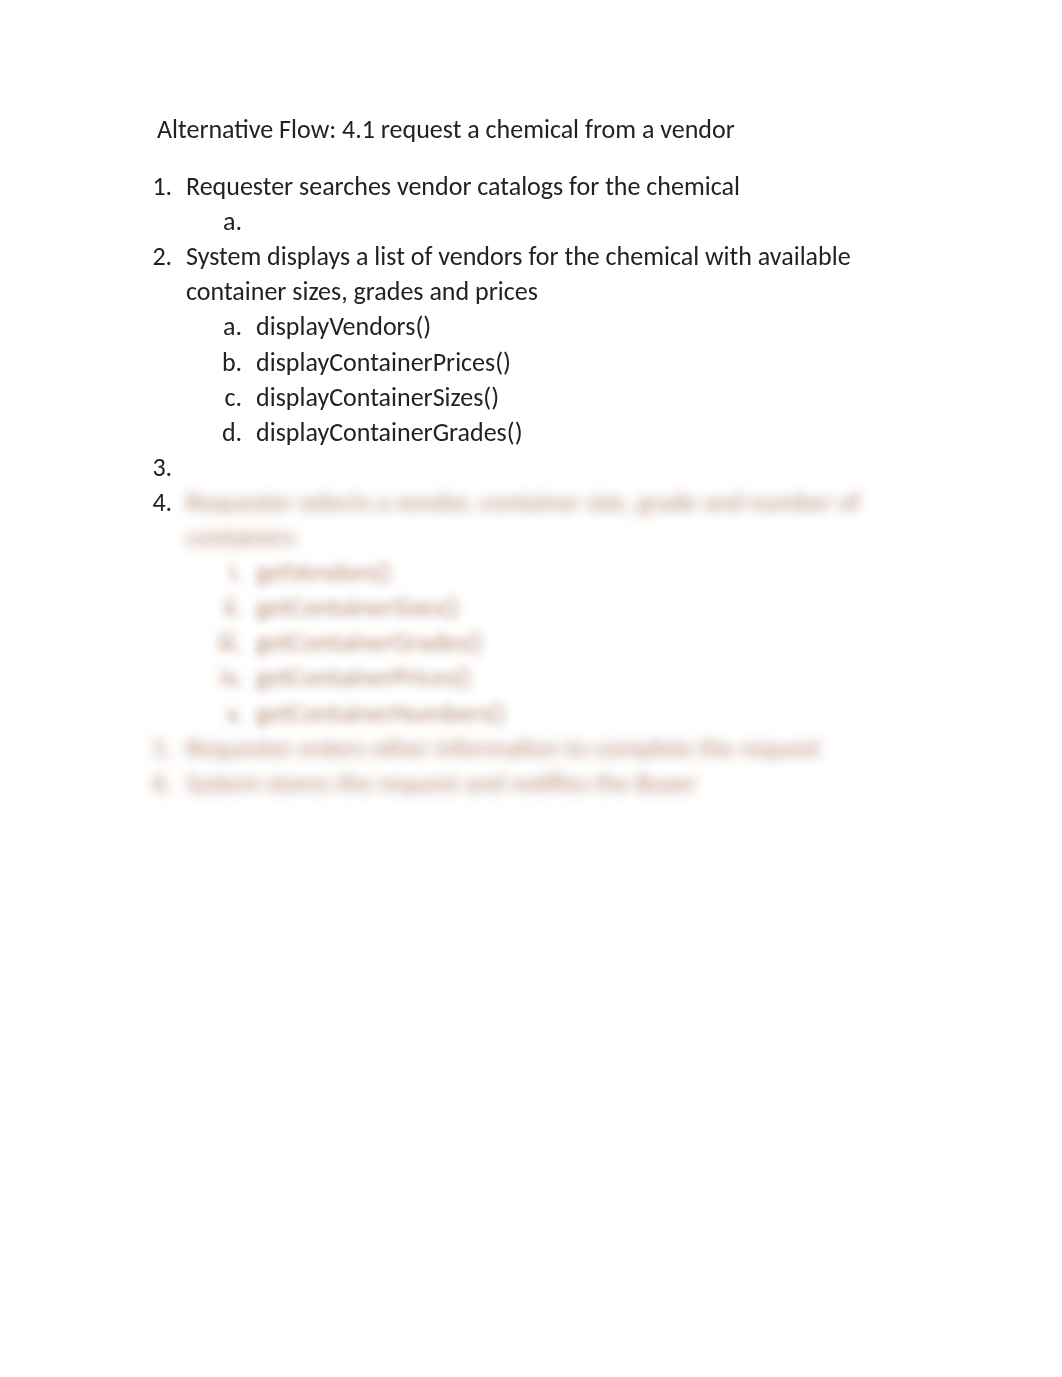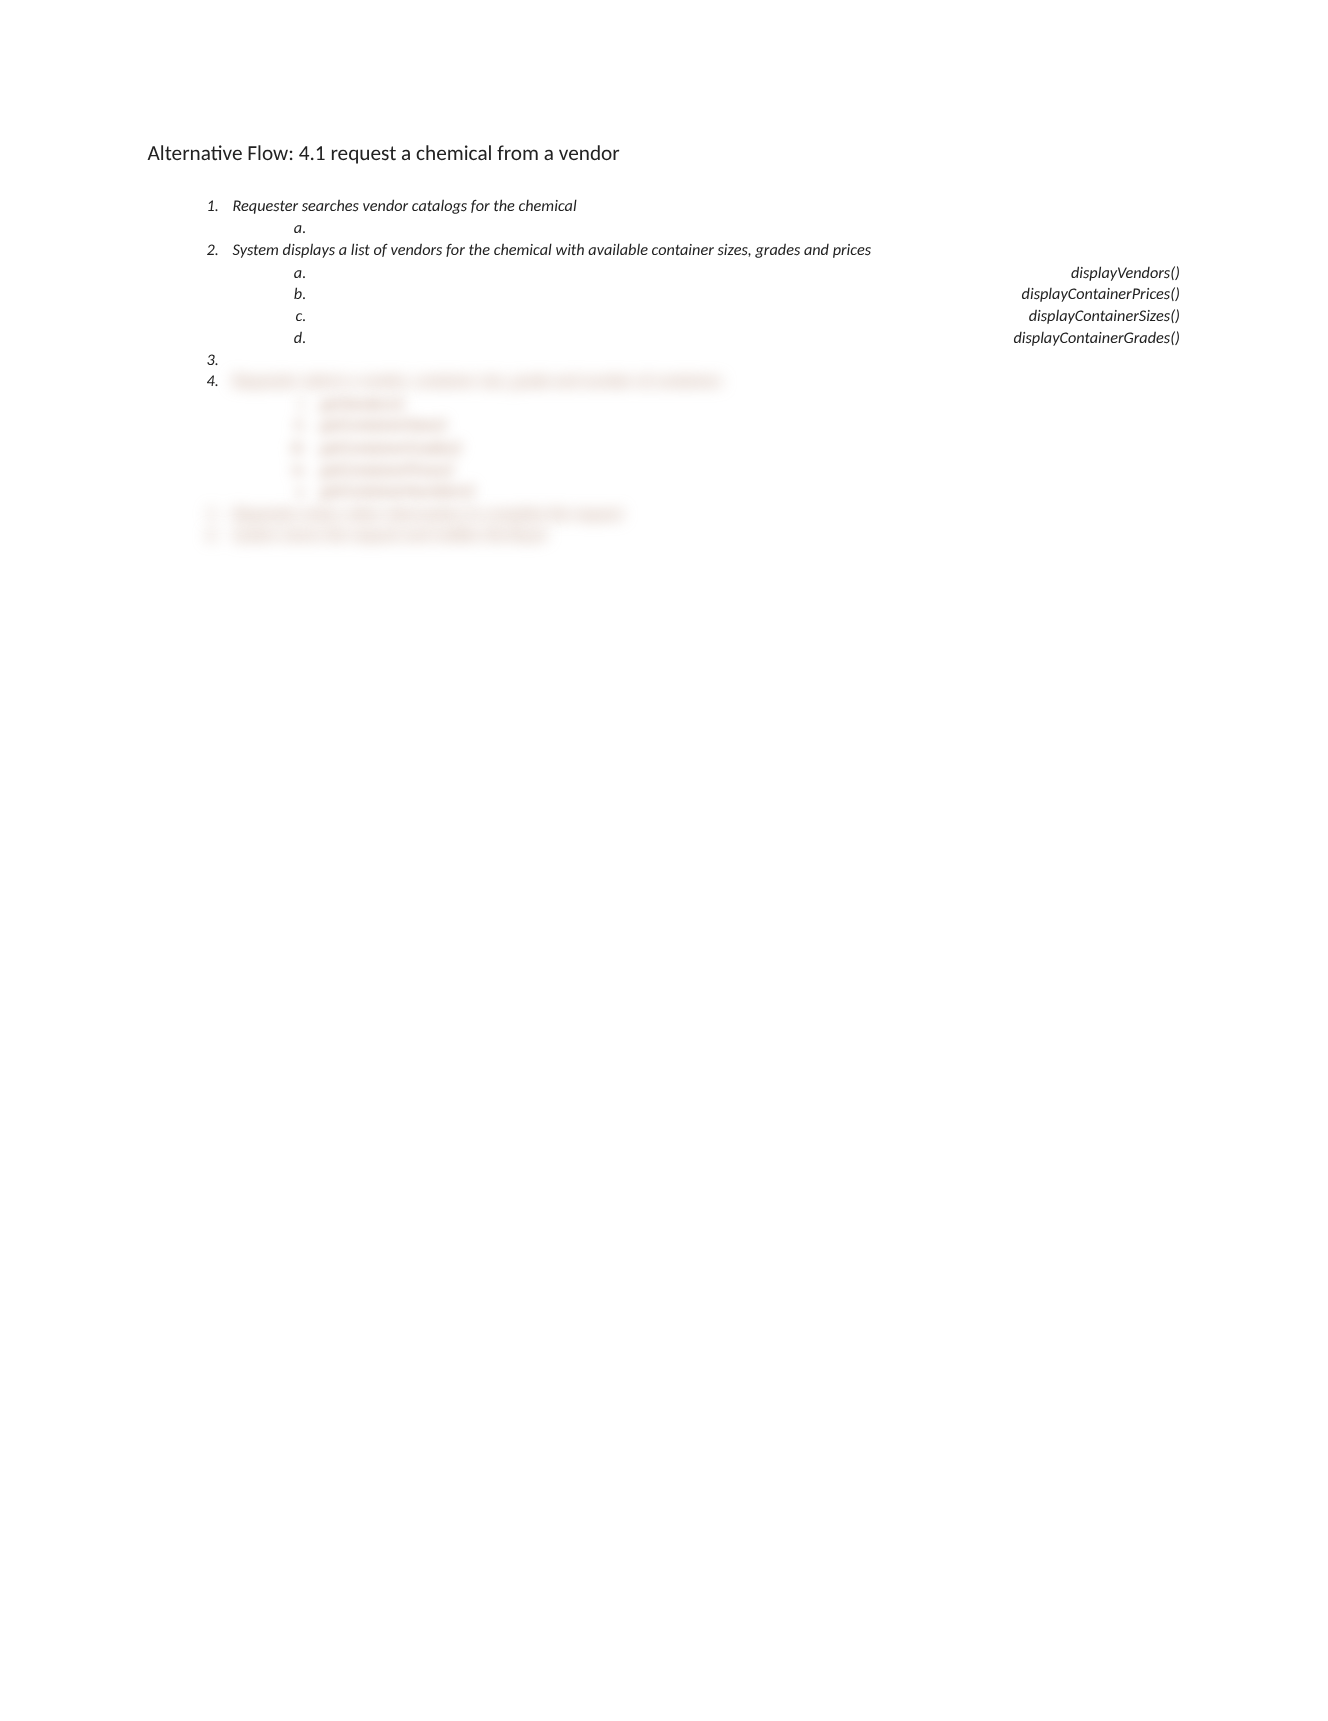--- a/index.html
+++ b/index.html
@@ -10,43 +10,42 @@
     font-family: "Calibri", "Segoe UI", Arial, sans-serif;
     color: #222;
   }
   .page {
     width: 1062px;
     min-height: 1377px;
     box-sizing: border-box;
     padding: 112px 118px 0 118px;
   }
   .heading {
-    font-size: 17px;
+    font-size: 26px;
     margin-bottom: 22px;
     line-height: 1.35;
+    margin-left: 39px;
   }
   ol.top {
     margin: 0 0 0 30px;
     padding: 0 0 0 30px;
-    font-size: 13px;
+    font-size: 26px;
     line-height: 1.35;
-    font-style: italic;
   }
   ol.top > li {
     padding-left: 8px;
     margin-bottom: 0;
   }
   ol.sub {
     list-style-type: lower-alpha;
     margin: 0 0 0 32px;
     padding: 0 0 0 30px;
   }
   ol.sub > li {
     padding-left: 8px;
-    text-align: right;
   }
   ol.subroman {
     list-style-type: lower-roman;
     margin: 0 0 0 32px;
     padding: 0 0 0 30px;
   }
   ol.subroman > li {
     padding-left: 8px;
   }
   .blurred {

